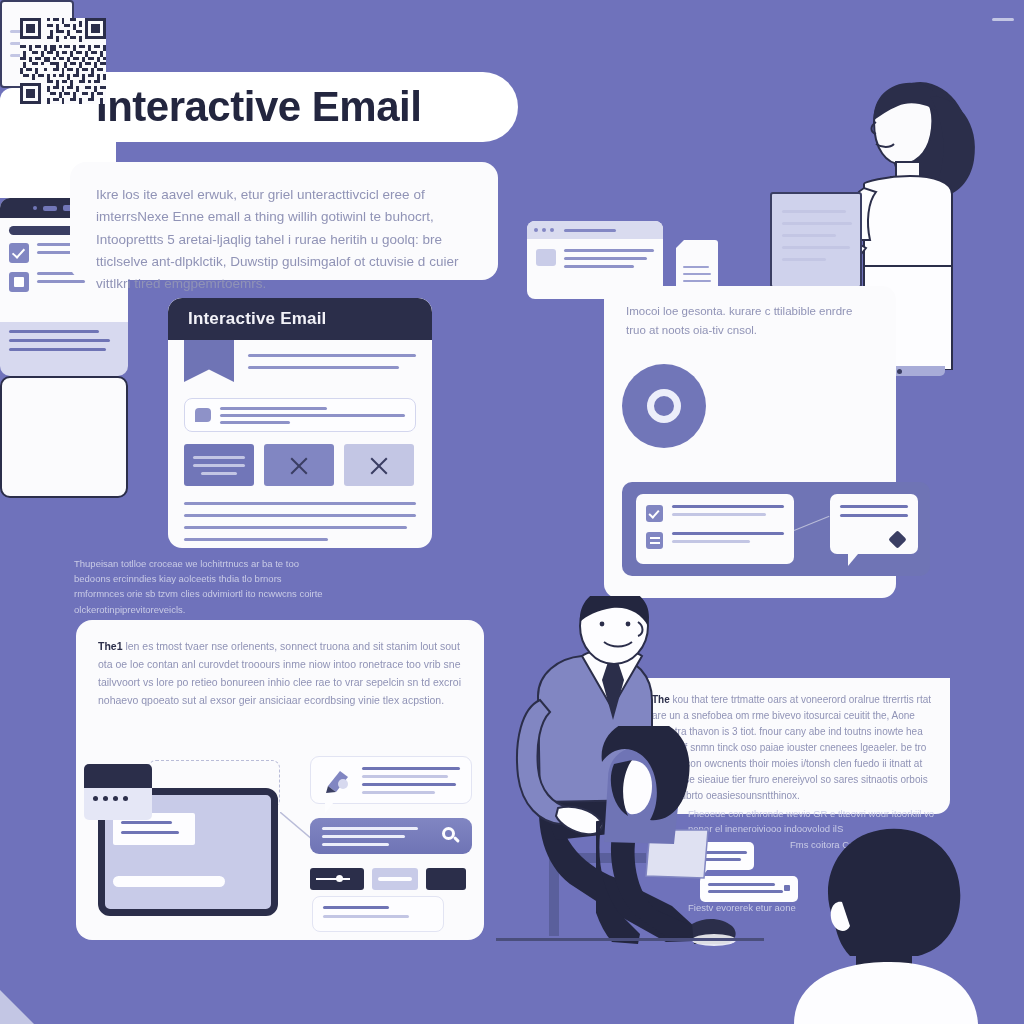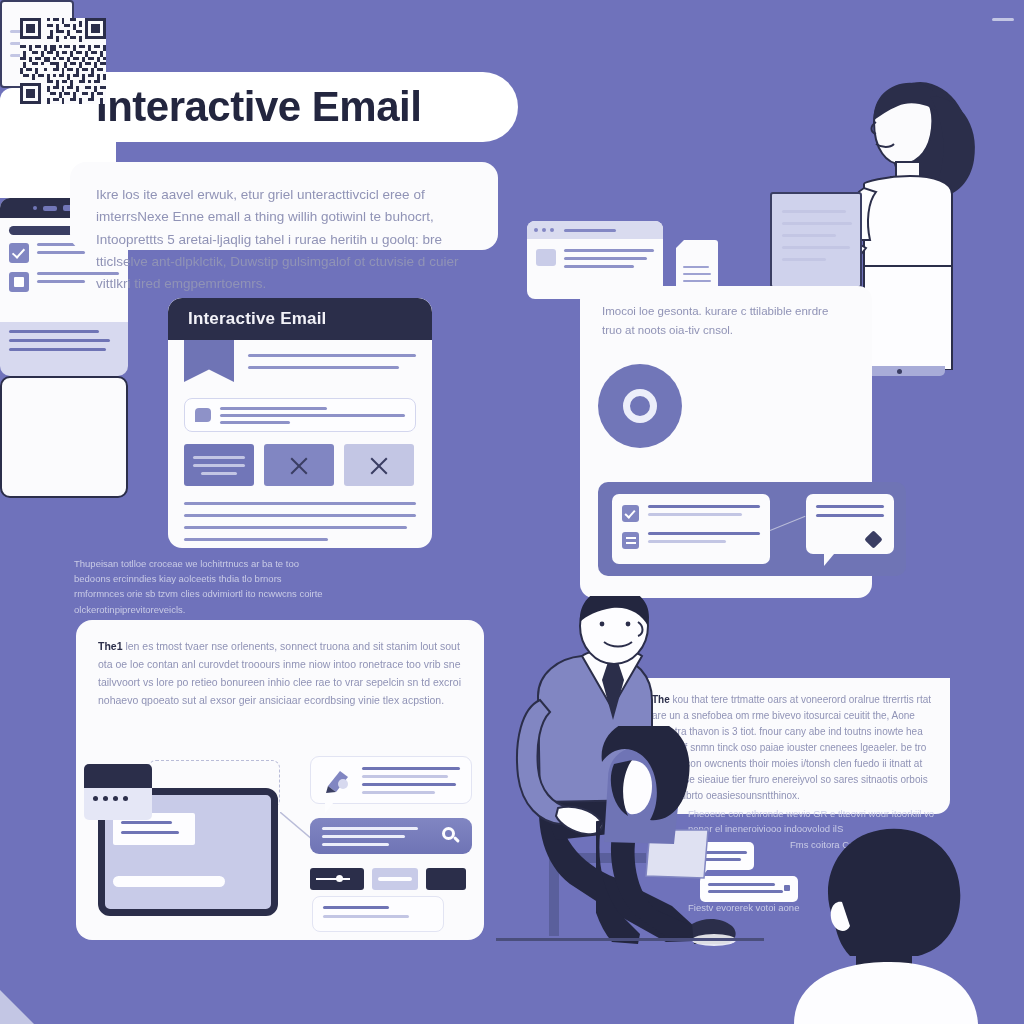--- a/index.html
+++ b/index.html
@@ -34,21 +34,21 @@
     left: 70px; top: 72px; width: 448px; height: 70px;
     background: #ffffff; border-radius: 36px;
     display: flex; align-items: center; padding-left: 26px;
   }
   #title-badge .t {
     font-size: 42px; font-weight: 700; color: #23263f; letter-spacing: -.5px;
   }
 
   
   #intro-card {
-    left: 70px; top: 162px; width: 428px; height: 88px;
+    left: 70px; top: 162px; width: 428px; height: 118px;
     border-radius: 16px; padding: 22px 26px;
   }
   #intro-card .blurb { font-size: 13.5px; }
 
   
   #top-bubble {
     left: 518px; top: 153px; width: 234px; height: 60px;
     border-radius: 12px; padding: 12px 16px;
   }
   #top-bubble .blurb { font-size: 10.5px; line-height: 1.5; }
@@ -145,21 +145,21 @@
 
   
   #qr-bubble { left: 400px; top: 505px; width: 128px; height: 122px;
                background:#fbfbfd; border:2px solid #2b2e4a; border-radius: 10px; }
   #qr-bubble:after { content:""; position:absolute; right: 14px; bottom: -16px;
       border-width: 16px 0 0 18px; border-style: solid;
       border-color: #2b2e4a transparent transparent transparent; }
   #qr-code { position:absolute; left: 20px; top: 18px; width: 86px; height: 86px; }
 
   
-  #info-card { left: 580px; top: 286px; width: 292px; height: 312px;
+  #info-card { left: 604px; top: 286px; width: 292px; height: 312px;
                border-radius: 14px; padding: 16px 22px; }
   #info-card .blurb.lead { font-size: 11.5px; }
   #click-circle { position:absolute; left: 18px; top: 78px; width: 84px; height: 84px;
       border-radius:50%; background:#7176b8; display:flex; align-items:center;
       justify-content:center; }
   #click-circle .ring { width: 34px; height: 34px; border-radius:50%;
       border: 7px solid #eceefa; }
   #cursor { position:absolute; left: 70px; top: 118px; width: 0; height: 0; }
   .bullets { position:absolute; left: 118px; top: 76px; width: 212px; }
   .bullet { display:flex; gap: 9px; margin-bottom: 18px; }
@@ -710,21 +710,21 @@
   </div>
   <div id="sb2">
     <span class="ln dk" style="width:82%"></span>
     <span class="ln dk" style="width:92%"></span>
     <span class="sq"></span>
   </div>
   <div style="position:absolute;left:790px;top:838px;width:140px">
     <div class="blurb onpurple" style="font-size:9.5px;line-height:1.5">Fms coitora Caloe onoce erica</div>
   </div>
   <div id="caption-b">
-    <div class="blurb onpurple">Fiestv evorerek votoi aone</div>
+    <div class="blurb onpurple">Fiestv evorerek etur aone</div>
   </div>
 
   <svg class="person" id="man-seated" viewBox="0 0 260 352">
 
     <path d="M58 210 L58 340 M58 262 L150 262" stroke="#5a5f9c" stroke-width="10" fill="none"></path>
 
     <path d="M60 196 C60 240 84 268 120 282 L176 310 L200 332 L224 330 L226 344 L170 346 L120 318 L74 288 C48 268 40 232 44 200 Z" fill="#23263f"></path>
 
     <path d="M196 328 C210 320 226 322 236 330 C244 338 238 348 226 348 L198 348 Z" fill="#2b2e4a"></path>
     <ellipse cx="218" cy="344" rx="22" ry="6" fill="#fdfdff" opacity=".85"></ellipse>

